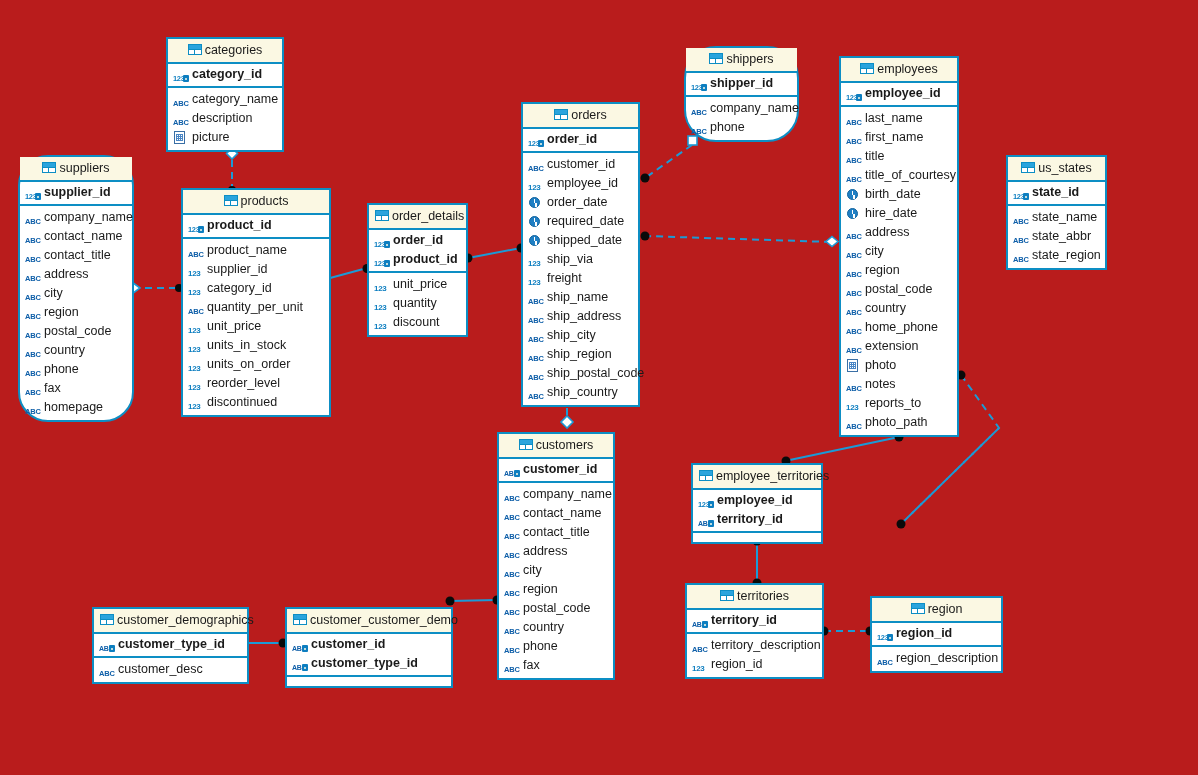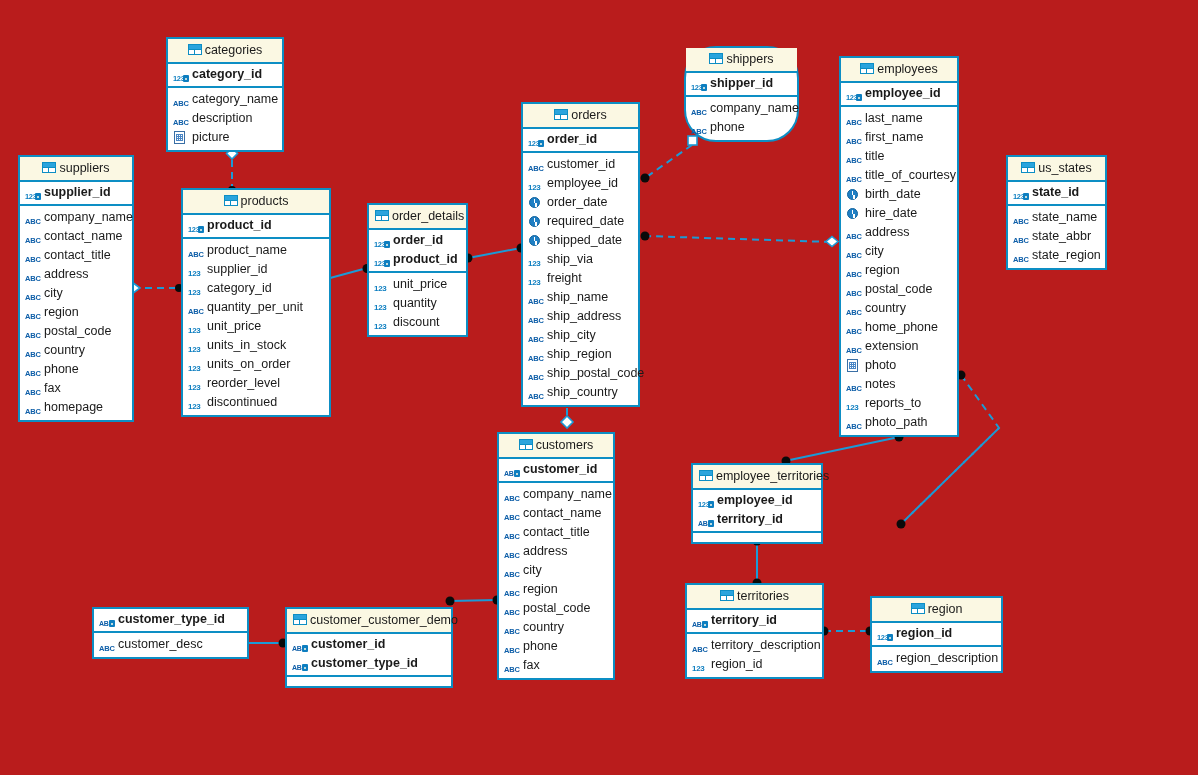--- a/index.html
+++ b/index.html
@@ -277,21 +277,21 @@
           <div class="row">
             <span class="ic"><span class="ic-abc">ABC</span></span>
             <span class="lbl">description</span>
           </div>
           <div class="row">
             <span class="ic ic-bin"></span>
             <span class="lbl">picture</span>
           </div>
         </div>
       </div>
-      <div class="tbl" style="left: 18px; top: 155px; width: 116px;">
+      <div class="tbl" style="left: 18px; top: 155px; width: 116px; border-radius: 30px;">
         <div class="tbl-head"><span class="ic-table"></span><span class="tname">suppliers</span></div>
         <div class="pk-sec">
           <div class="row pk">
             <span class="ic ic-key ic-pknum"><span class="ic-num">123</span></span>
             <span class="lbl">supplier_id</span>
           </div>
         </div>
         <div class="cols-sec">
           <div class="row">
             <span class="ic"><span class="ic-abc">ABC</span></span>
@@ -690,20 +690,21 @@
           </div>
         </div>
         <div class="cols-sec">
           <div class="row">
             <span class="ic"><span class="ic-abc">ABC</span></span>
             <span class="lbl">region_description</span>
           </div>
         </div>
       </div>
       <div class="tbl" style="left: 92px; top: 607px; width: 157px;">
+        <div class="tbl-head"><span class="ic-table"></span><span class="tname">customer_demographics</span></div>
         <div class="pk-sec">
           <div class="row pk">
             <span class="ic ic-key ic-pkabc"><span class="ic-abc">ABC</span></span>
             <span class="lbl">customer_type_id</span>
           </div>
         </div>
         <div class="cols-sec">
           <div class="row">
             <span class="ic"><span class="ic-abc">ABC</span></span>
             <span class="lbl">customer_desc</span>

